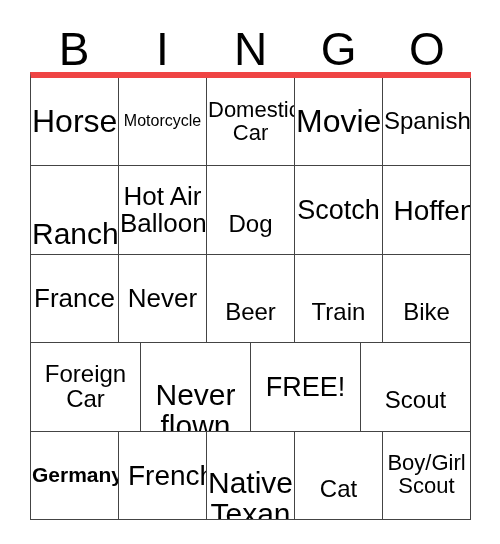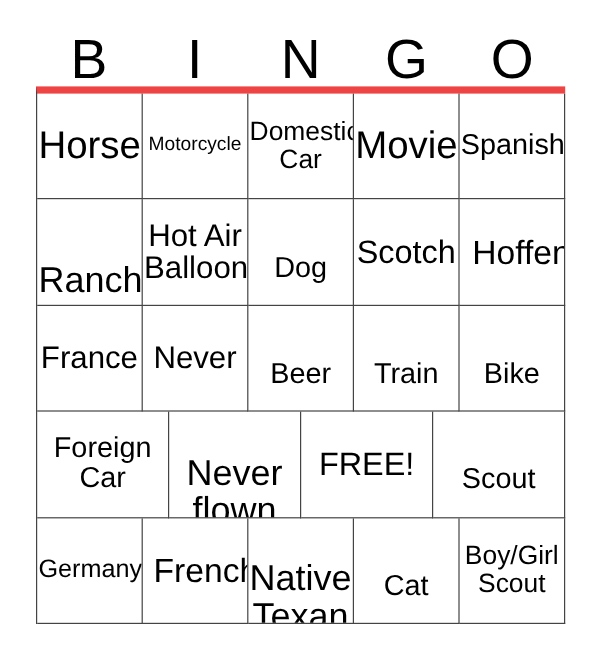--- a/index.html
+++ b/index.html
@@ -89,21 +89,21 @@
 
   
   .fs-34 { font-size: 24px; margin-top: 28px; }
   .fs-32 { font-size: 32px; }
   .fs-30 { font-size: 30px; margin-top: 46px; }
   .fs-28 { font-size: 28px; margin-left: 16px; }
   .fs-27 { font-size: 27px; }
   .fs-26 { font-size: 26px; }
   .fs-24 { font-size: 24px; }
   .fs-22 { font-size: 22px; }
-  .fs-21 { font-size: 21px; }
+  .fs-21 { font-size: 21px; font-weight: bold; }
   .fs-16 { font-size: 16px; text-align: center; }
 </style>
 </head>
 <body>
 
 <div id="bingo-card">
 
   <div id="header-row">
     <div class="header-letter">B</div>
     <div class="header-letter">I</div>

